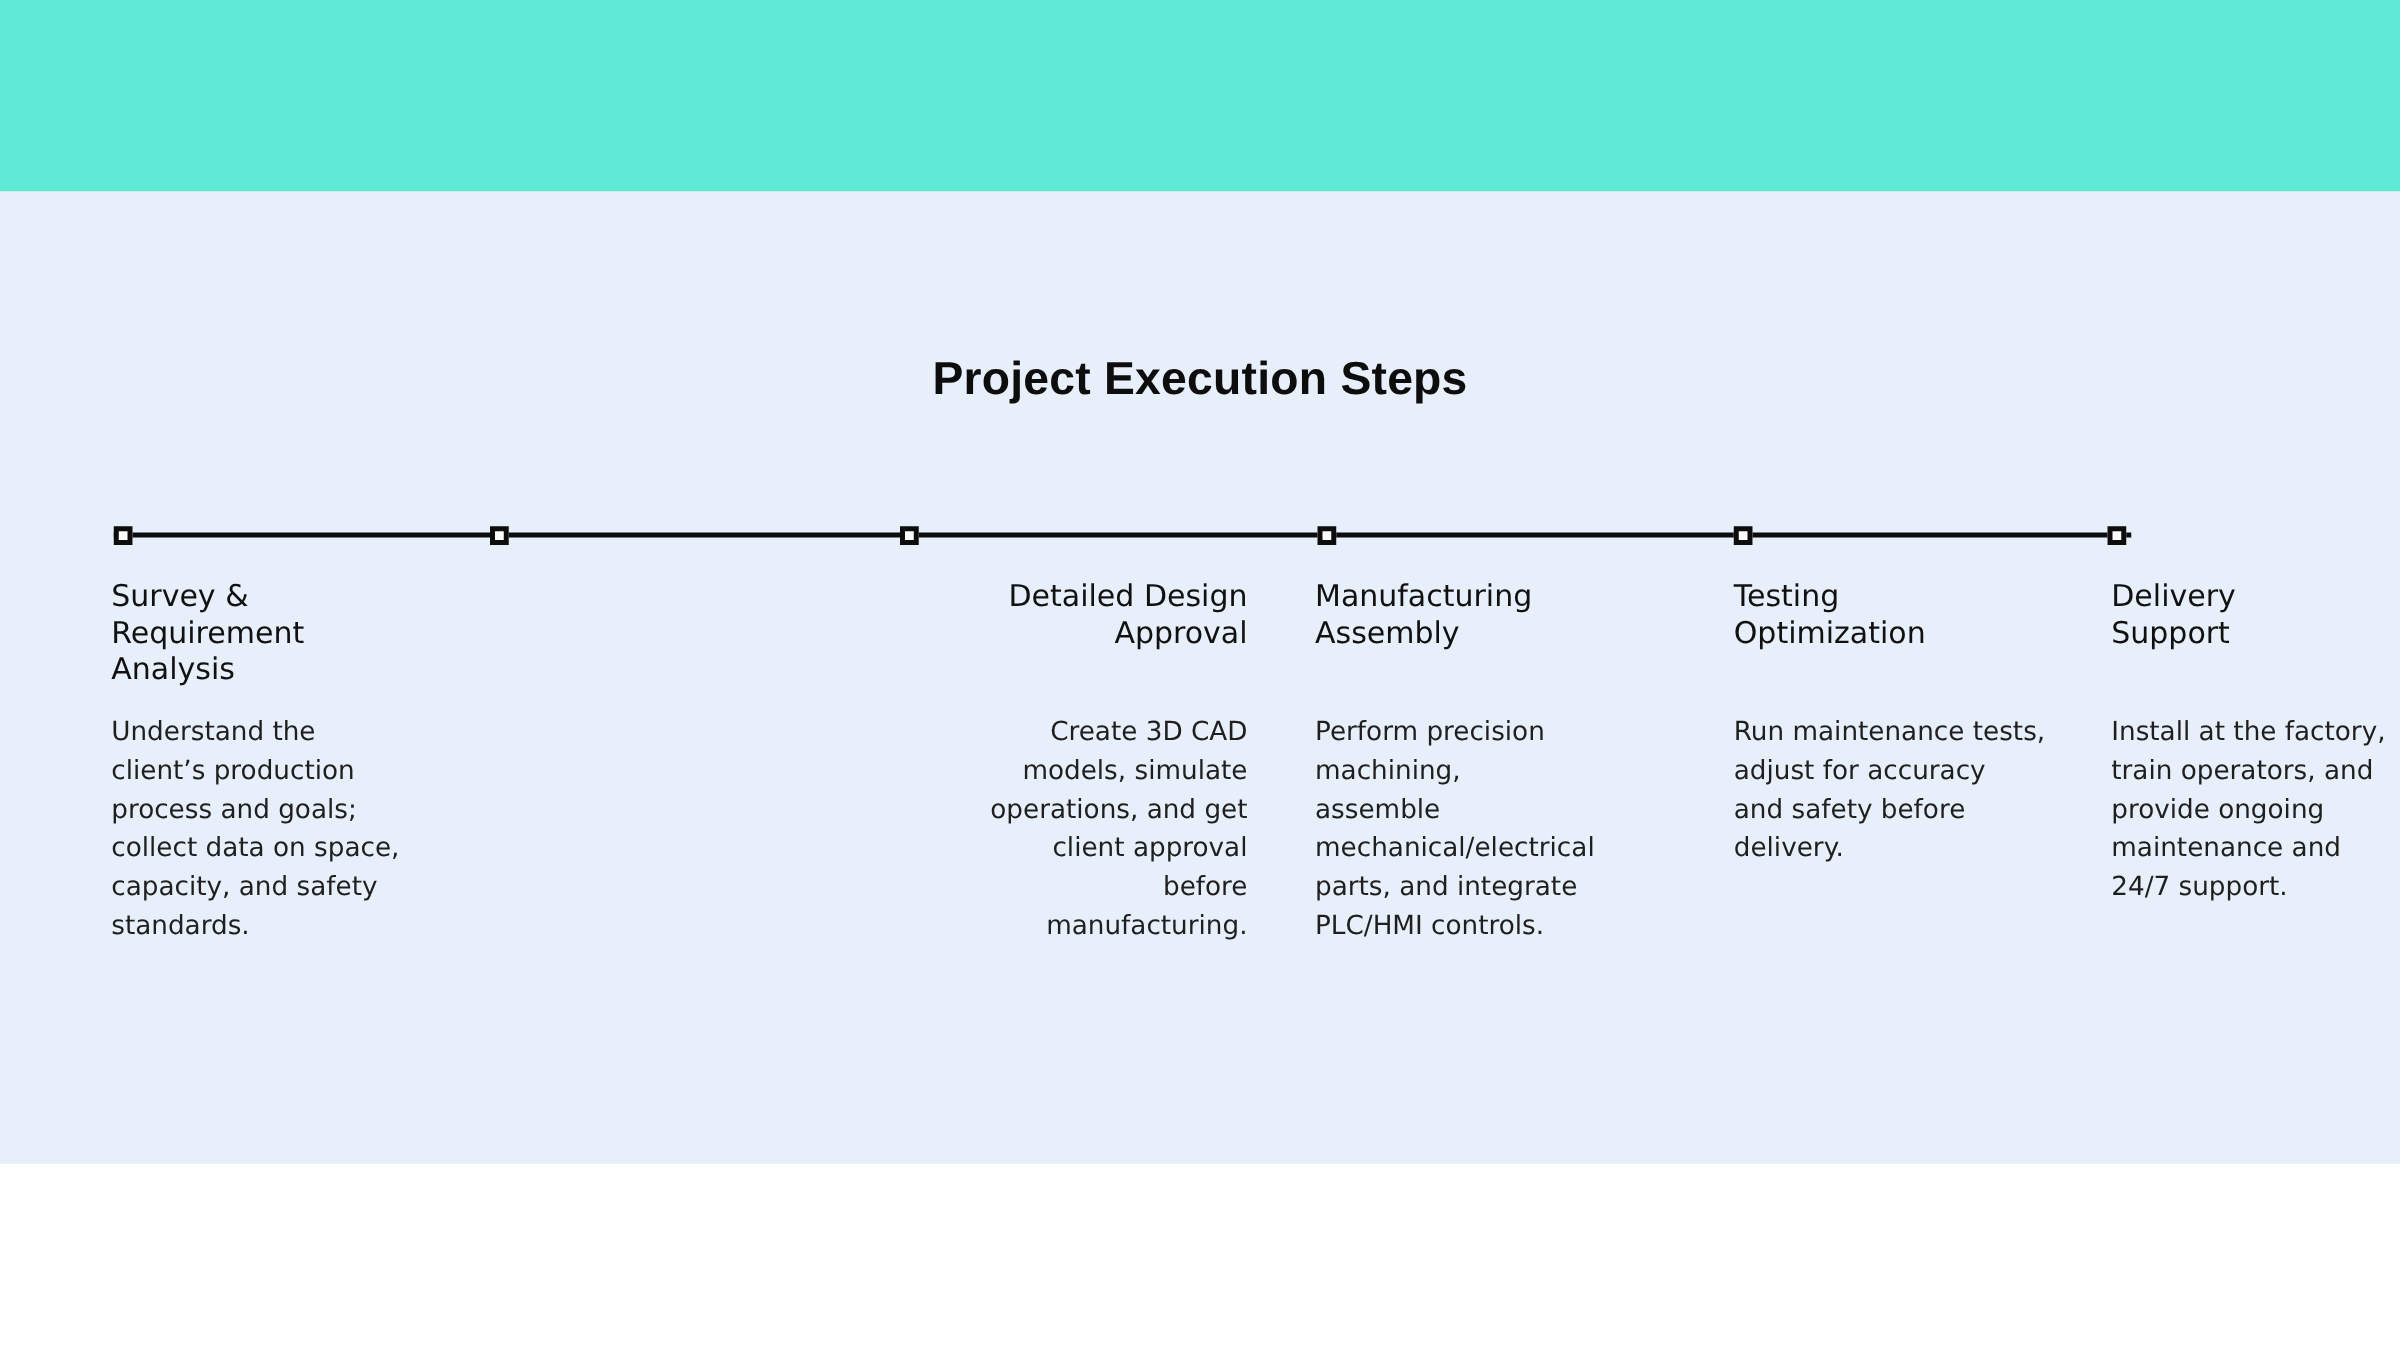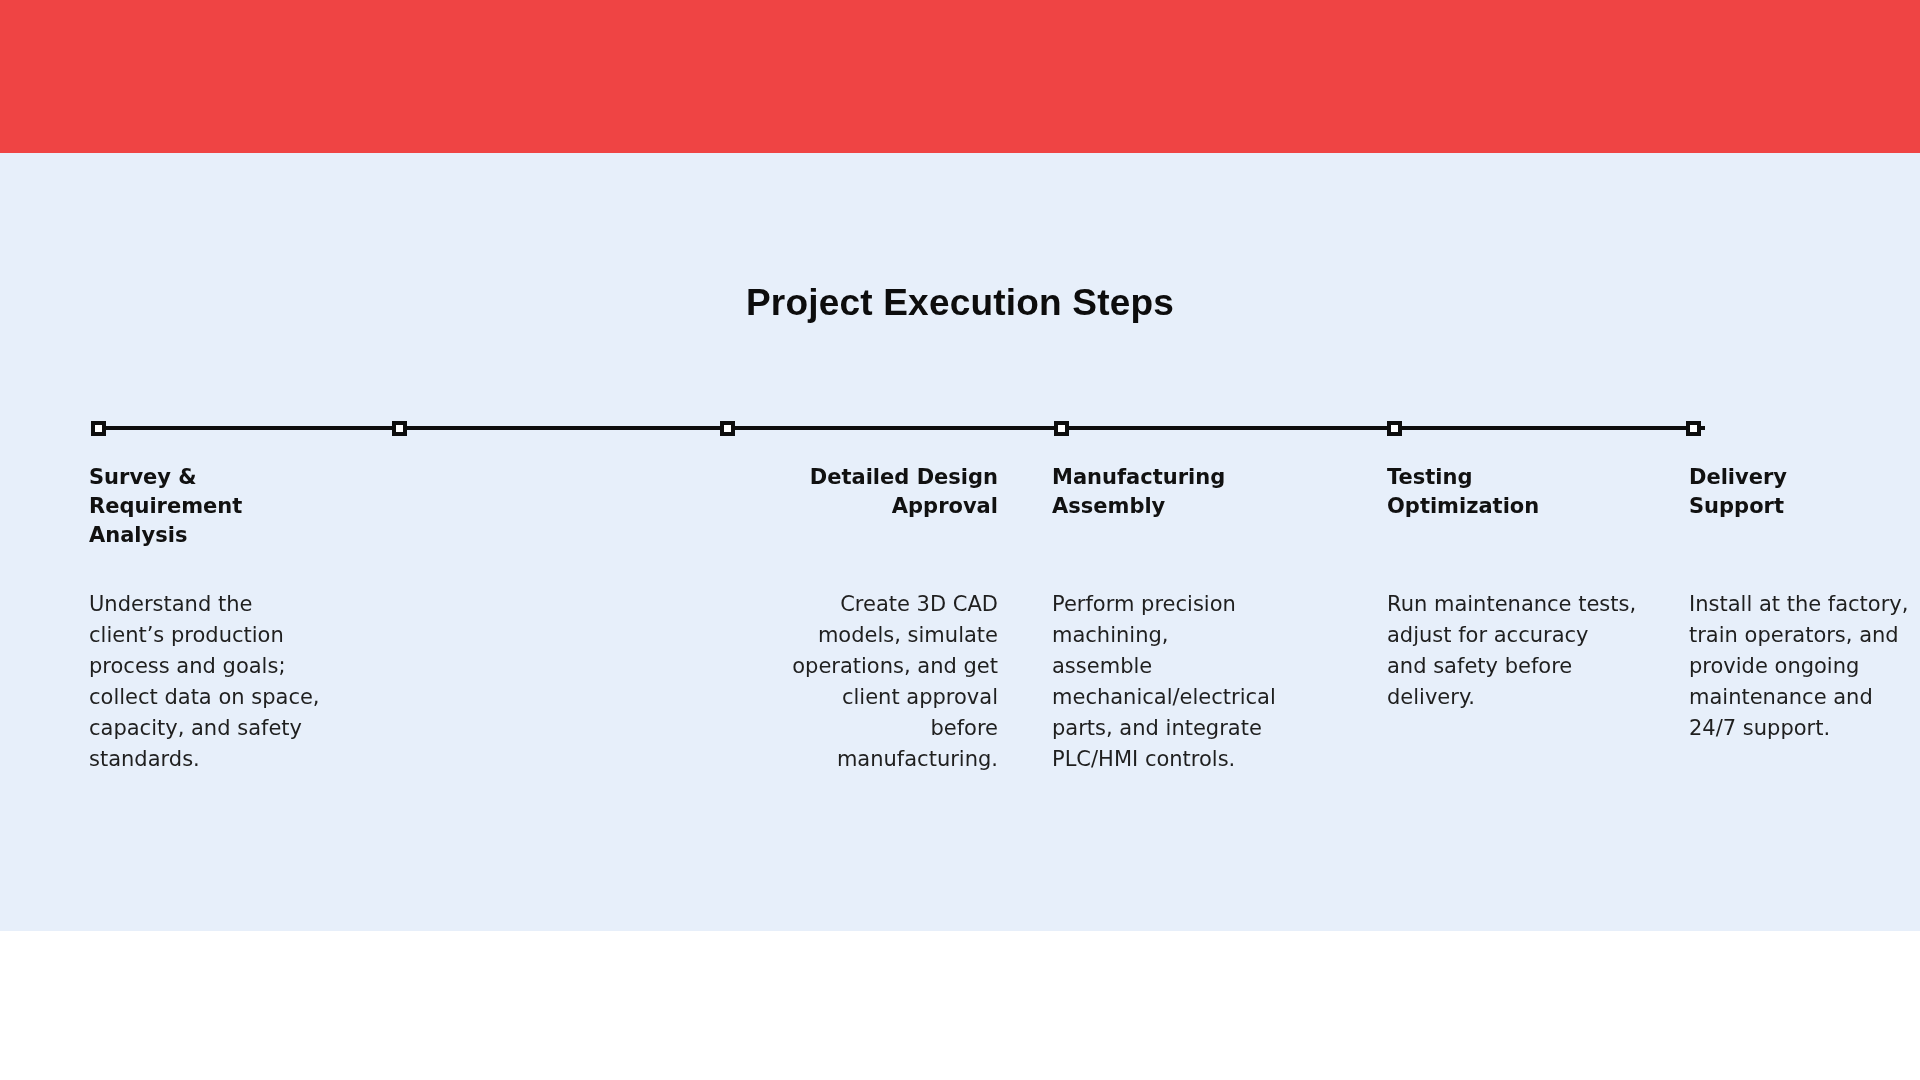--- a/index.html
+++ b/index.html
@@ -8,21 +8,21 @@
     width: 1920px;
     height: 1080px;
     overflow: hidden;
     background: #ffffff;
     font-family: "DejaVu Sans", "Liberation Sans", sans-serif;
   }
   .page {
     position: relative;
     width: 1920px;
     height: 832px;
-    background: #ef4444;
+    background: #5eead4;
   }
   .band {
     position: absolute;
     left: 0;
     top: 153px;
     width: 1920px;
     height: 778px;
     background: #e7effa;
   }
   .title {
@@ -69,29 +69,29 @@
   }
   .s1 { left: 89px; }
   .s2 { left: 393px; }
   .s3 { left: 718px; text-align: right; }
   .s4 { left: 1052px; }
   .s5 { left: 1387px; }
   .s6 { left: 1689px; width: 240px; }
   .step-heading {
     margin: 0;
     white-space: pre-line;
-    font-weight: 700;
-    font-size: 21px;
+    font-weight: 400;
+    font-size: 24px;
     line-height: 29px;
     color: #111111;
   }
   .step-desc {
     position: absolute;
     left: 0;
-    top: 126px;
+    top: 107px;
     width: 100%;
     margin: 0;
     white-space: pre-line;
     font-weight: 400;
     font-size: 21px;
     line-height: 31px;
     color: #1f1f1f;
   }
 </style>
 </head>

